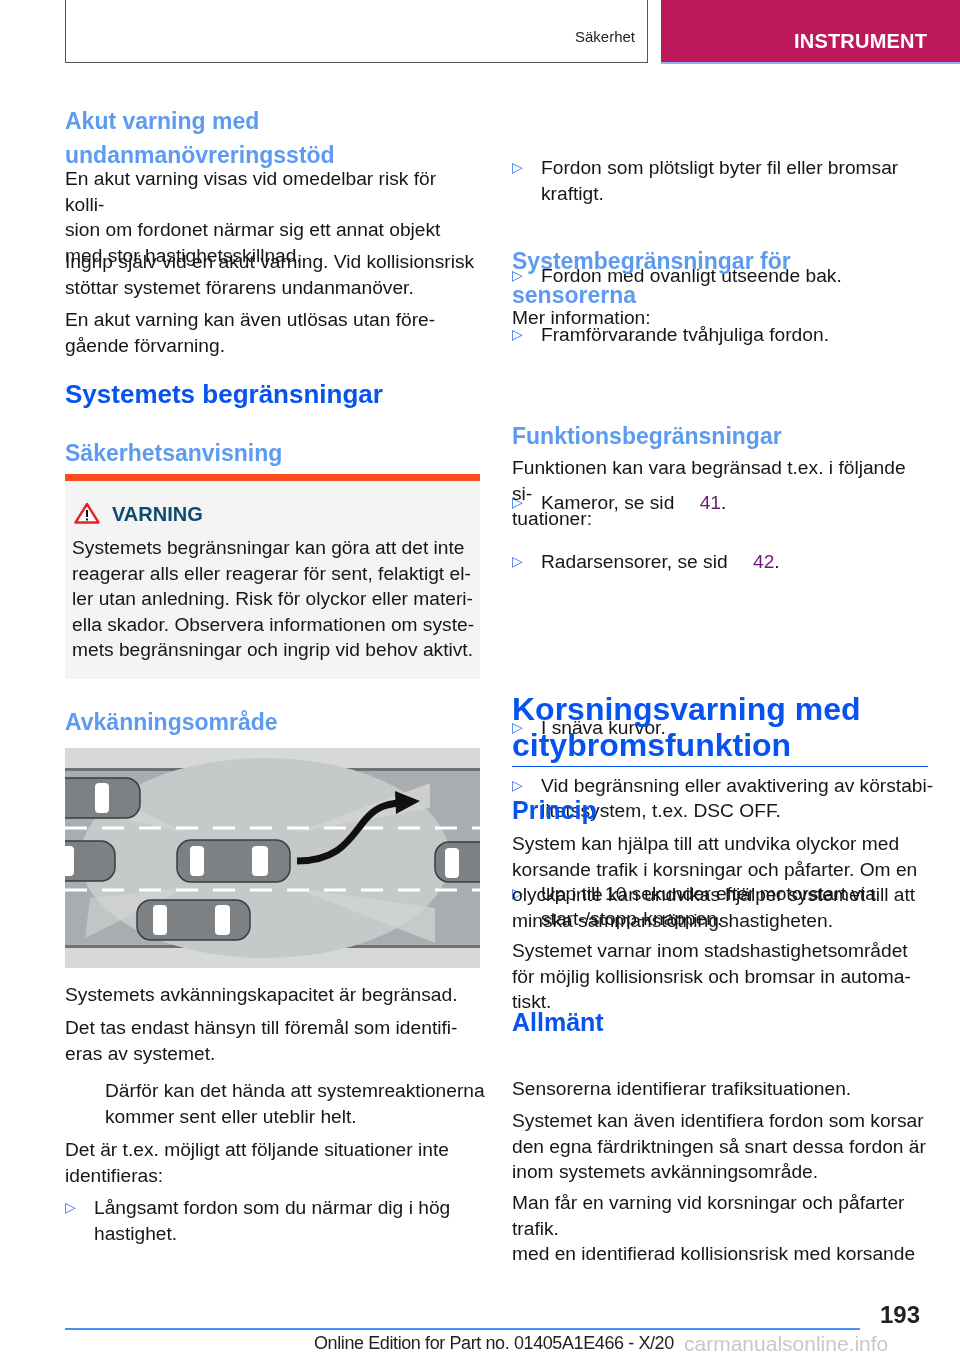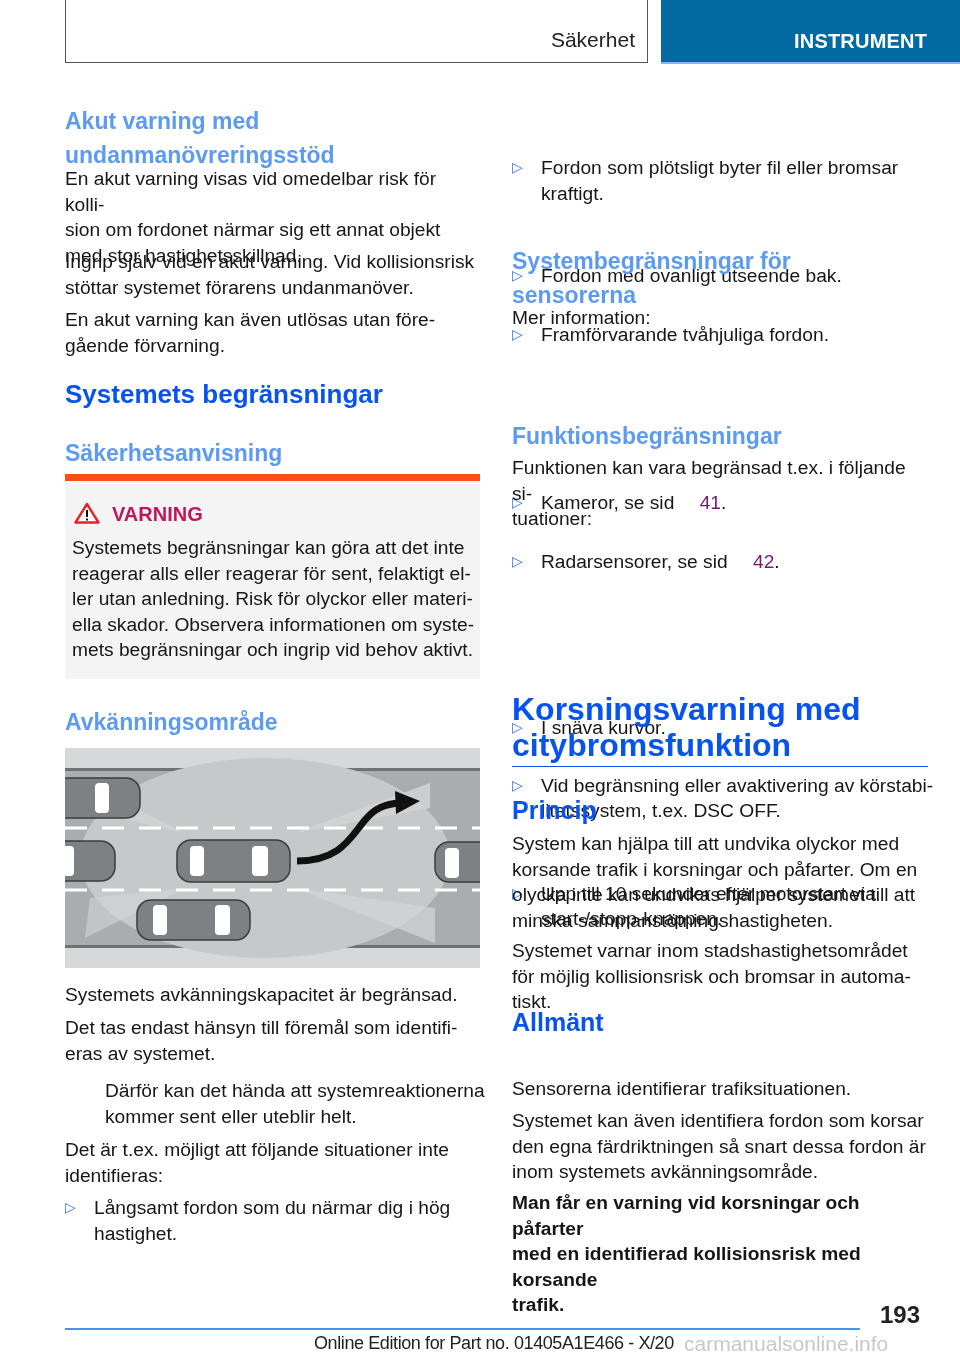--- a/index.html
+++ b/index.html
@@ -1,38 +1,38 @@
 <!DOCTYPE html>
 <html><head>
 <meta charset="utf-8">
 <style>
   html, body { margin: 0; padding: 0; background: #ffffff; }
   body { width: 960px; height: 1362px; position: relative; overflow: hidden;
          font-family: "Liberation Sans", sans-serif; color: #111; }
   .hdr-left { position: absolute; left: 65px; top: 0; width: 583px; height: 63px;
               border: 1px solid #555; border-top: none; box-sizing: border-box; }
-  .hdr-section { position: absolute; right: 12px; top: 28px; font-size: 21px; color: #222; }
+  .hdr-section { position: absolute; right: 12px; top: 28px; font-size: 15px; color: #222; }
   .hdr-right { position: absolute; left: 661px; top: 0; width: 299px; height: 64px;
-               background: #0369a1; border-bottom: 2px solid #8fb0f5; box-sizing: border-box; }
+               background: #be185d; border-bottom: 2px solid #8fb0f5; box-sizing: border-box; }
   .hdr-chapter { position: absolute; left: 133px; top: 30px; font-size: 20px; font-weight: bold;
                  color: #fff; letter-spacing: 0.2px; }
 
   .abs { position: absolute; }
   p.t { margin: 0; font-size: 19.2px; line-height: 25.5px; color: #161616; }
   .h2 { font-size: 32px; font-weight: bold; color: #0653f0; line-height: 36px; }
   .h3 { font-size: 24.5px; font-weight: bold; color: #0653f0; line-height: 27px; }
   .h4 { font-size: 23px; font-weight: bold; color: #5c9bef; line-height: 34px; }
   .h3b { font-size: 25px; font-weight: bold; color: #0653f0; line-height: 28px; }
 
   .bullet { position: relative; padding-left: 29px; }
   .bullet .mk { position: absolute; left: 0; top: 0; color: #3a74ee; font-size: 14px; line-height: 25.5px; }
 
   .warn-bar { position:absolute; left:65px; top:474px; width:415px; height:7px; background:#fb4c1c; }
   .warn-box { position:absolute; left:65px; top:481px; width:415px; height:198px; background:#f4f4f4; }
-  .warn-title { position:absolute; left:47px; top:22px; font-size:20px; font-weight:bold; color:#be185d; }
+  .warn-title { position:absolute; left:47px; top:22px; font-size:20px; font-weight:bold; color:#0c4a6e; }
   .warn-icon { position:absolute; left:9px; top:21px; width:26px; height:22px; }
   .warn-text { position:absolute; left:7px; top:54px; width:405px; font-size:19.2px; line-height:25.6px; color:#161616; }
 
   .figure { position:absolute; left:65px; top:748px; width:415px; height:220px; background:#d6d8d9; overflow:hidden; }
 
   .rule-blue { position:absolute; left:512px; top:766px; width:416px; height:1px; background:#0653f0; }
   .foot-rule { position:absolute; left:65px; top:1328px; width:795px; height:2px; background:#4e8ef3; }
   .page-num { position:absolute; left:880px; top:1301px; font-size:24px; font-weight:bold; color:#222; }
   .foot-ed { position:absolute; left:314px; top:1333px; font-size:18px; color:#222; letter-spacing:-0.4px;text-align:center; }
   .foot-wm { position:absolute; left:684px; top:1332px; font-size:21px; color:#c8c8c8; }
@@ -221,22 +221,22 @@
 
 <div class="abs h3b" style="left:512px; top:1008px;">Allmänt</div>
 <div class="abs" style="left:512px; top:1076px; width:416px;">
   <p class="t">Sensorerna identifierar trafiksituationen.</p>
 </div>
 <div class="abs" style="left:512px; top:1108px; width:416px;">
   <p class="t">Systemet kan även identifiera fordon som korsar</p>
   <p class="t">den egna färdriktningen så snart dessa fordon är</p>
   <p class="t">inom systemets avkänningsområde.</p>
 </div>
-<div class="abs" style="left:512px; top:1190px; width:416px;font-weight:bold;">
+<div class="abs" style="left:512px; top:1190px; width:416px;">
   <p class="t">Man får en varning vid korsningar och påfarter</p>
+  <p class="t">trafik.</p>
   <p class="t">med en identifierad kollisionsrisk med korsande</p>
-  <p class="t">trafik.</p>
 </div>
 
 <div class="page-num">193</div>
 <div class="foot-rule"></div>
 <div class="foot-ed">Online Edition for Part no. 01405A1E466 - X/20</div>
 <div class="foot-wm">carmanualsonline.info</div>
 
 </body></html>

